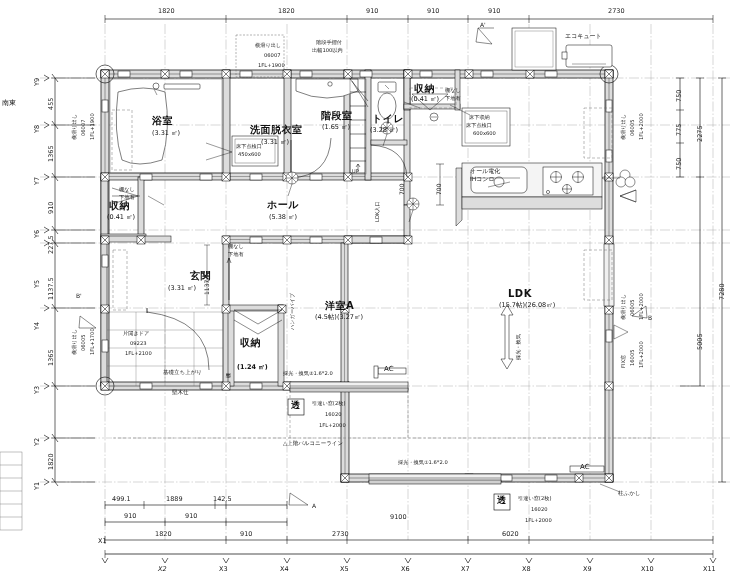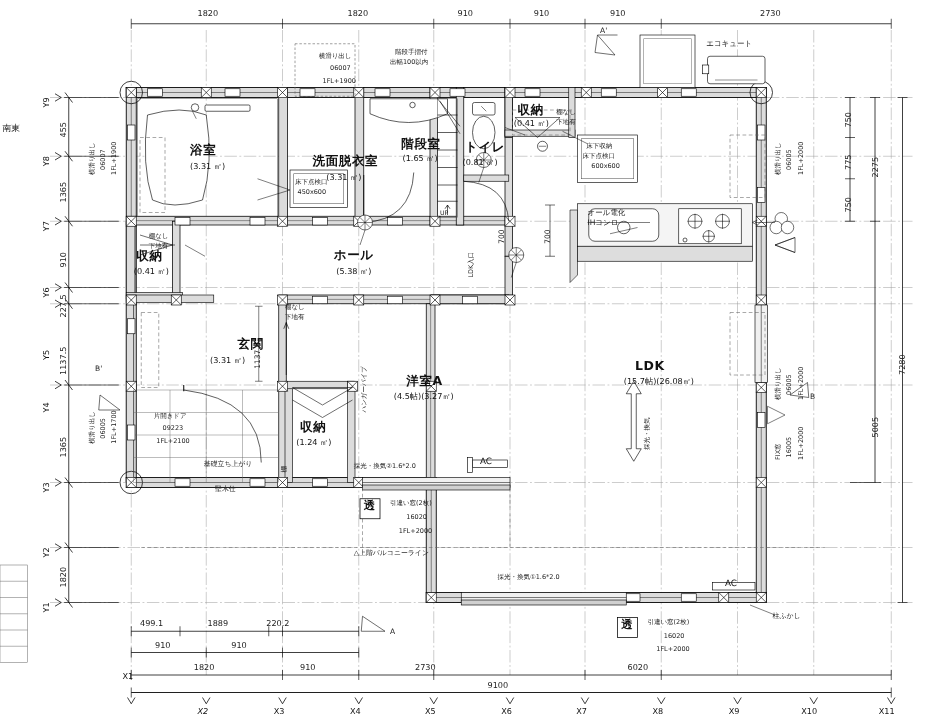--- a/index.html
+++ b/index.html
@@ -773,28 +773,28 @@
 
     <div class="txt dim-v" style="left:676px;top:102px;">750</div>
     <div class="txt dim-v" style="left:676px;top:136px;">775</div>
     <div class="txt dim-v" style="left:676px;top:170px;">750</div>
     <div class="txt dim-v" style="left:697px;top:142px;">2275</div>
     <div class="txt dim-v" style="left:697px;top:350px;">5005</div>
     <div class="txt dim-v" style="left:719px;top:300px;">7280</div>
 
     <div class="txt dim" style="left:112px;top:496px;">499.1</div>
     <div class="txt dim" style="left:166px;top:496px;">1889</div>
-    <div class="txt dim" style="left:213px;top:496px;">220.2</div>
+    <div class="txt dim" style="left:213px;top:496px;">142.5</div>
     <div class="txt dim" style="left:124px;top:513px;">910</div>
     <div class="txt dim" style="left:185px;top:513px;">910</div>
     <div class="txt dim" style="left:155px;top:531px;">1820</div>
     <div class="txt dim" style="left:240px;top:531px;">910</div>
     <div class="txt dim" style="left:332px;top:531px;">2730</div>
     <div class="txt dim" style="left:502px;top:531px;">6020</div>
-    <div class="txt dim" style="left:390px;top:545px;">9100</div>
+    <div class="txt dim" style="left:390px;top:514px;">9100</div>
 
     <div class="txt grid-lbl" style="left:98px;top:538px;">X1</div>
     <div class="txt grid-lbl" style="left:158px;top:566px;font-style:italic;">X2</div>
     <div class="txt grid-lbl" style="left:219px;top:566px;">X3</div>
     <div class="txt grid-lbl" style="left:280px;top:566px;">X4</div>
     <div class="txt grid-lbl" style="left:340px;top:566px;">X5</div>
     <div class="txt grid-lbl" style="left:401px;top:566px;">X6</div>
     <div class="txt grid-lbl" style="left:461px;top:566px;">X7</div>
     <div class="txt grid-lbl" style="left:522px;top:566px;">X8</div>
     <div class="txt grid-lbl" style="left:583px;top:566px;">X9</div>
@@ -804,36 +804,36 @@
     <div class="txt rm-name" style="left:152px;top:116px;">浴室</div>
     <div class="txt rm-area" style="left:152px;top:130px;">(3.31 ㎡)</div>
 
     <div class="txt rm-name" style="left:250px;top:125px;">洗面脱衣室</div>
     <div class="txt rm-area" style="left:261px;top:139px;">(3.31 ㎡)</div>
 
     <div class="txt rm-name" style="left:321px;top:111px;">階段室</div>
     <div class="txt rm-area" style="left:322px;top:124px;">(1.65 ㎡)</div>
 
     <div class="txt rm-name" style="left:372px;top:114px;">トイレ</div>
-    <div class="txt rm-area" style="left:370px;top:127px;">(0.81 ㎡)</div>
+    <div class="txt rm-area" style="left:370px;top:127px;">(3.28 ㎡)</div>
 
     <div class="txt rm-name" style="left:414px;top:84px;">収納</div>
     <div class="txt rm-area" style="left:411px;top:96px;">(0.41 ㎡)</div>
 
     <div class="txt rm-name" style="left:109px;top:201px;">収納</div>
     <div class="txt rm-area" style="left:107px;top:214px;">(0.41 ㎡)</div>
 
     <div class="txt rm-name" style="left:267px;top:200px;">ホール</div>
     <div class="txt rm-area" style="left:269px;top:214px;">(5.38 ㎡)</div>
 
     <div class="txt rm-name" style="left:170px;top:271px;margin-left:20px;">玄関</div>
     <div class="txt rm-area" style="left:168px;top:285px;">(3.31 ㎡)</div>
 
     <div class="txt rm-name" style="left:240px;top:338px;">収納</div>
-    <div class="txt rm-area" style="left:237px;top:351px;">(1.24 ㎡)</div>
+    <div class="txt rm-area" style="left:237px;top:364px;font-weight:bold;">(1.24 ㎡)</div>
 
     <div class="txt rm-name" style="left:325px;top:301px;">洋室A</div>
     <div class="txt rm-area" style="left:315px;top:314px;">(4.5帖)(3.27㎡)</div>
 
     <div class="txt rm-name" style="left:508px;top:289px;">LDK</div>
     <div class="txt rm-area" style="left:499px;top:302px;">(15.7帖)(26.08㎡)</div>
 
     <div class="txt note" style="left:565px;top:33px;font-size:6px;">エコキュート</div>
 
     <div class="txt note" style="left:470px;top:168px;font-size:6px;">オール電化</div>

